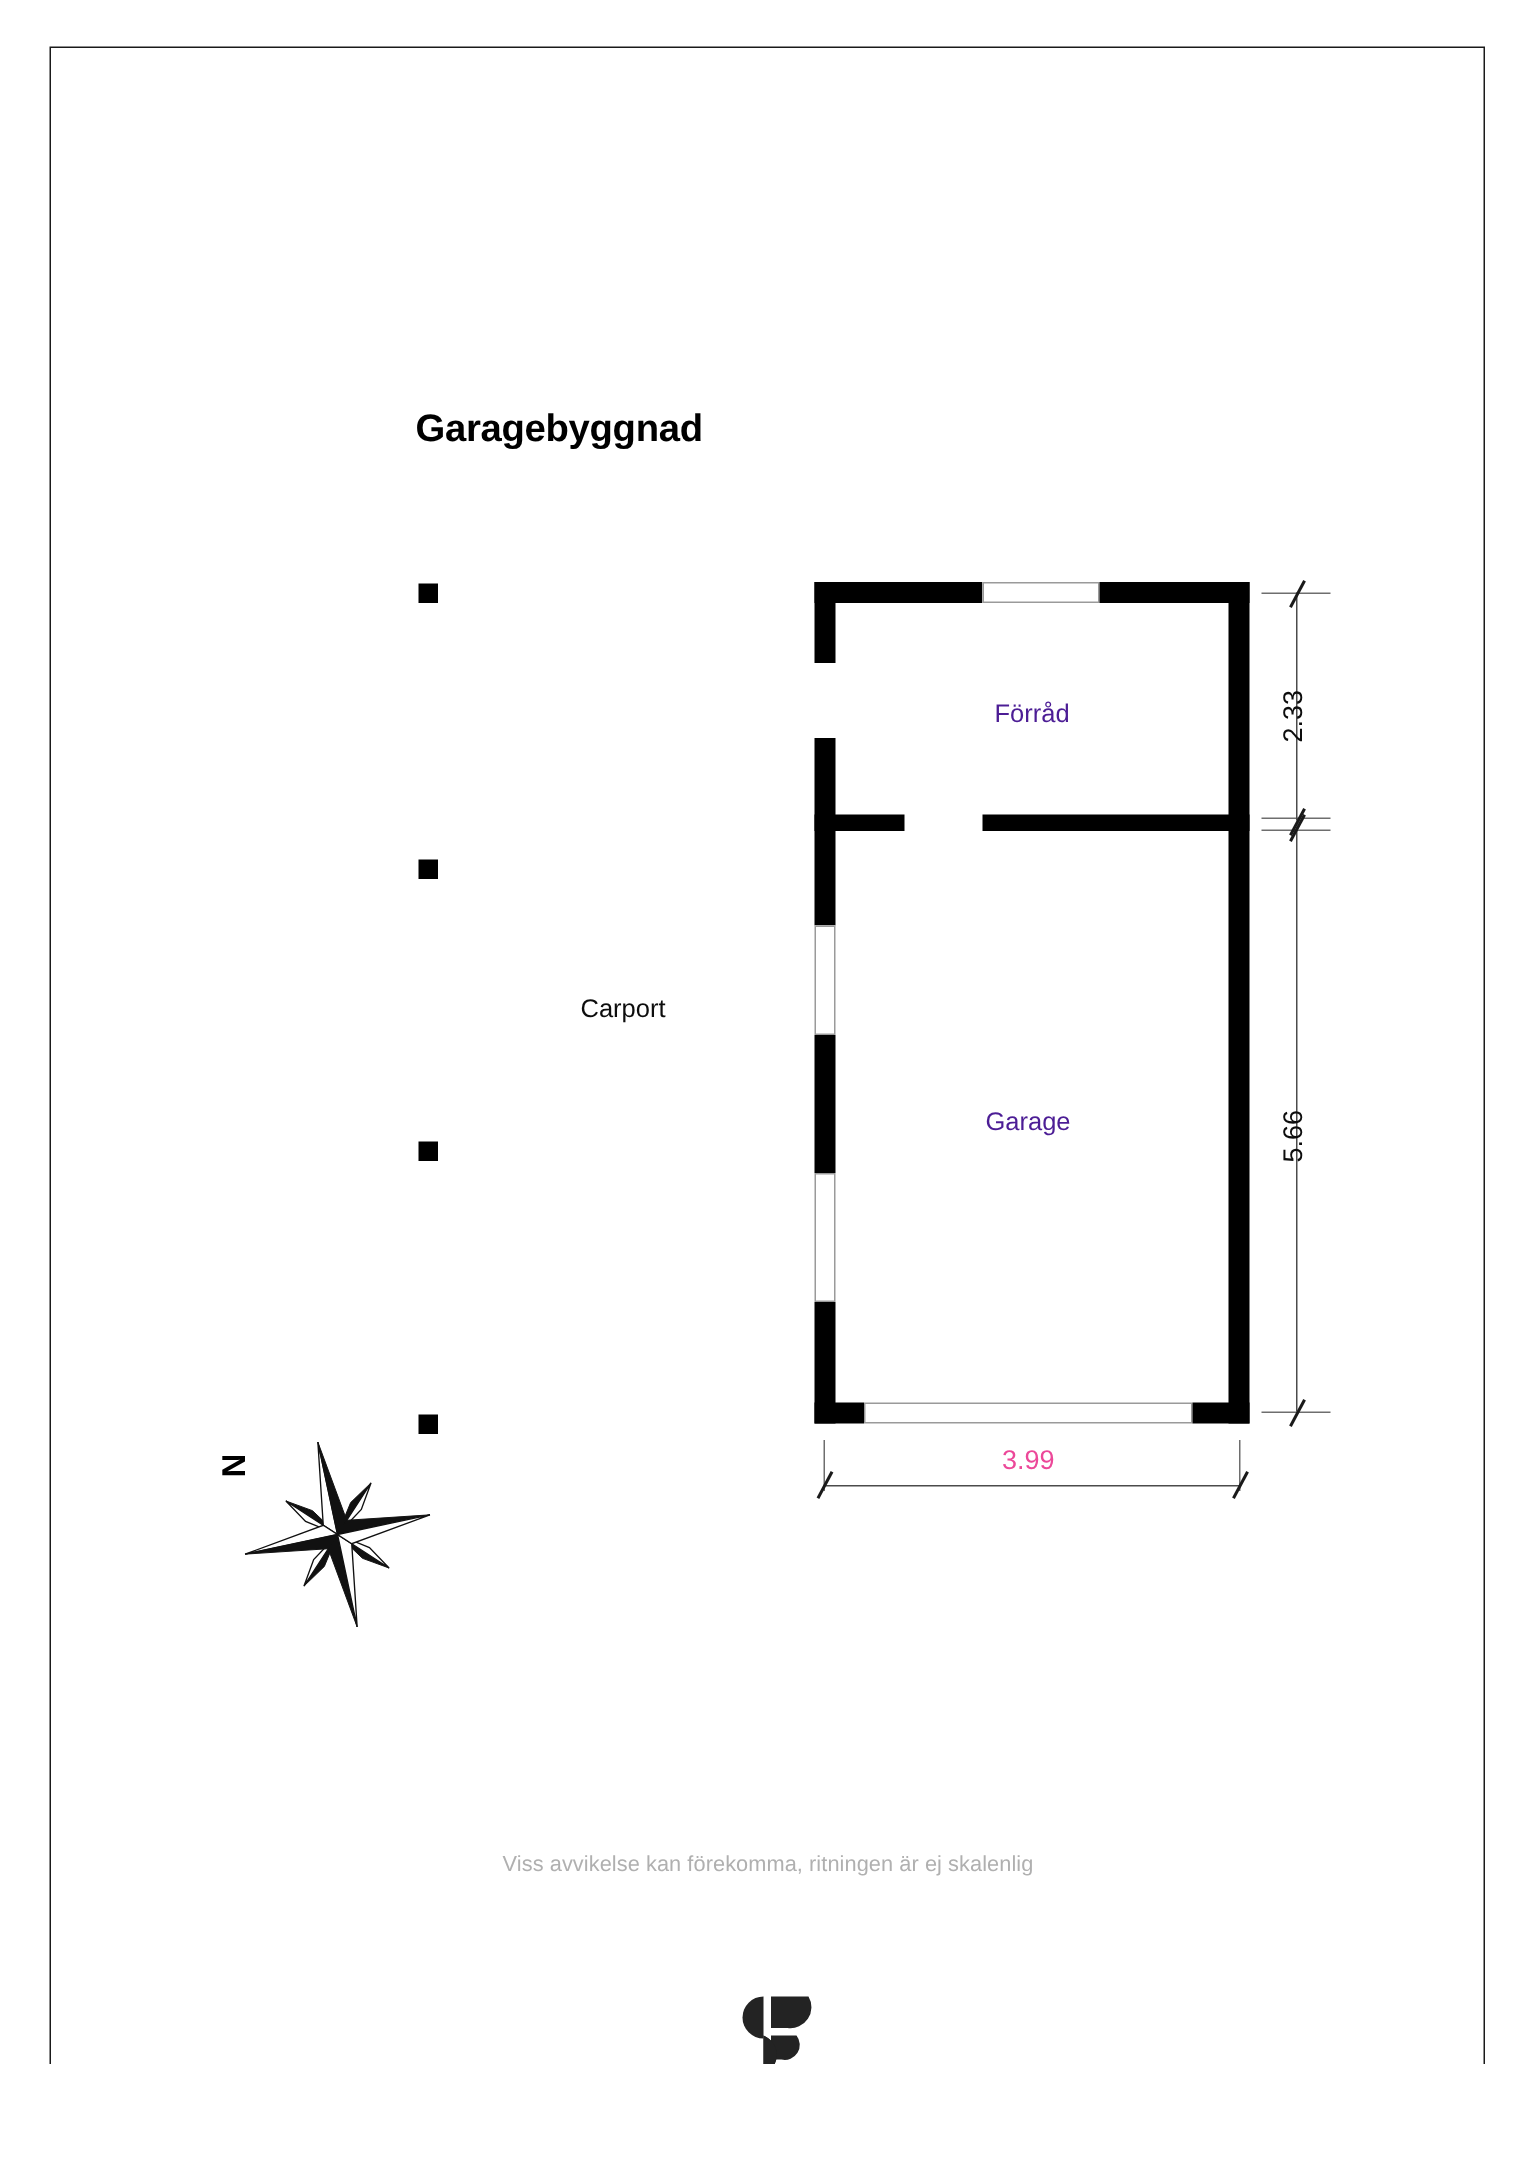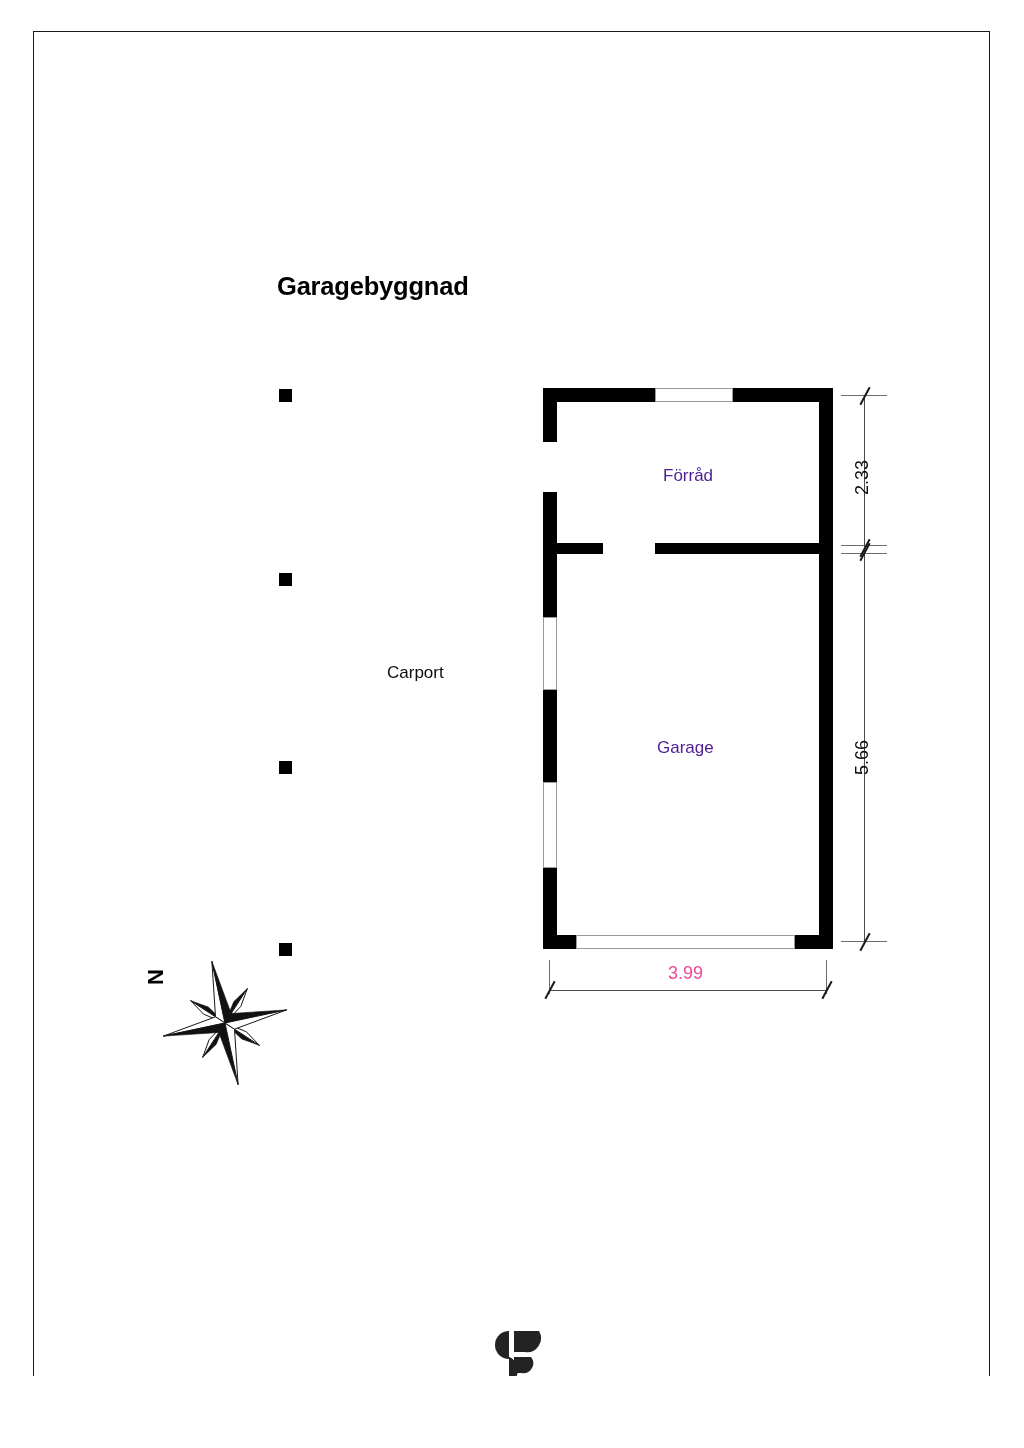--- a/index.html
+++ b/index.html
@@ -262,20 +262,21 @@
         <polygon points="65,65 2,65 57,73" fill="#111" stroke="#111" stroke-width="0.6"></polygon>
 
         <polygon points="65,65 128,65 73,57" fill="#111" stroke="#111" stroke-width="0.6"></polygon>
         <polygon points="65,65 128,65 73,73" fill="#fff" stroke="#111" stroke-width="0.9"></polygon>
       </g>
     </svg>
   </div>
   <div id="compass-n">N</div>
 
   <div id="footer">
+    <div id="footer-sub">Viss avvikelse kan förekomma, ritningen är ej skalenlig</div>
   </div>
 
   <div id="logo">
     <svg width="62" height="58" viewBox="0 0 62 58" xmlns="http://www.w3.org/2000/svg">
       <g fill="#232323">
 
         <path d="M28 4 A 14 14 0 0 0 28 32 L28 4 Z"></path>
 
         <path d="M33 4 L58 4 A 14 14 0 0 1 44 25 L33 25 Z"></path>
 

